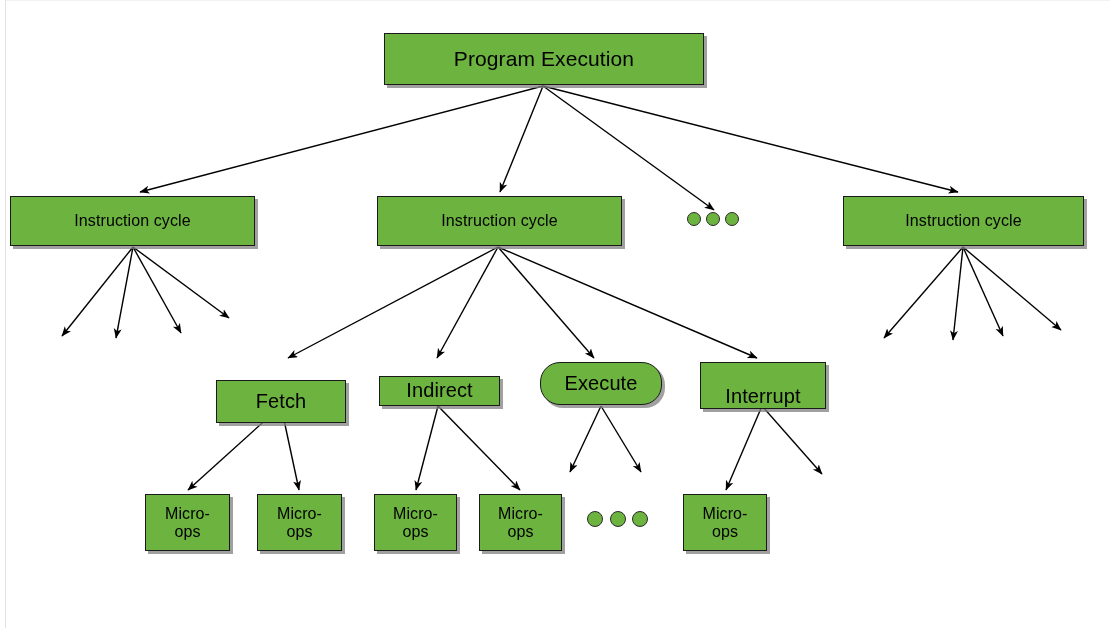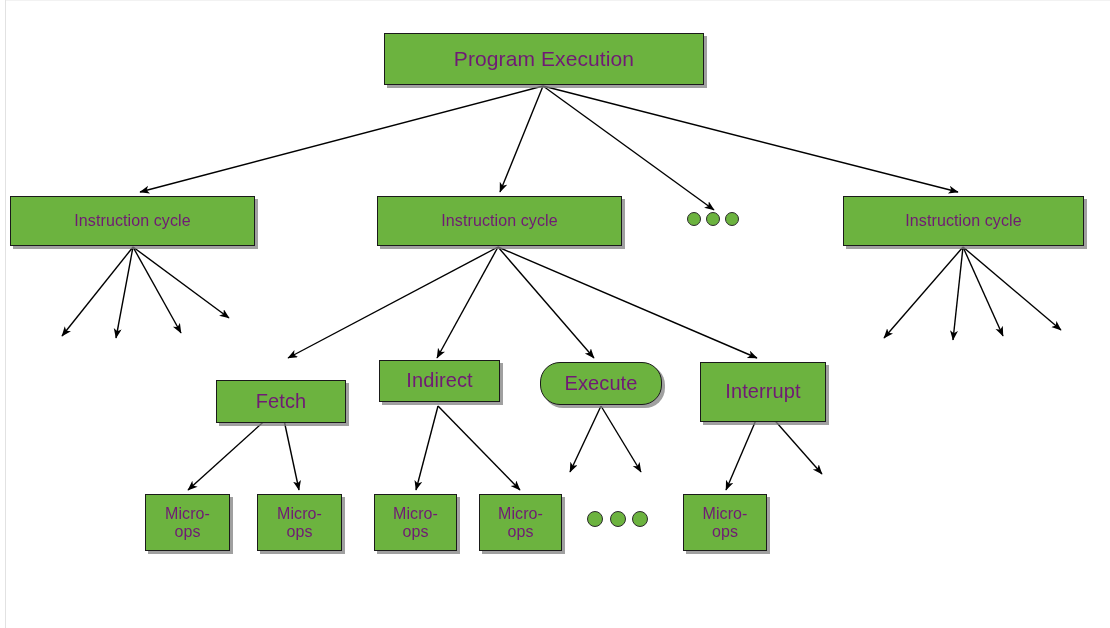--- a/index.html
+++ b/index.html
@@ -38,21 +38,21 @@
     width: 1110px;
     height: 628px;
     pointer-events: none;
   }
   .node {
     position: absolute;
     box-sizing: border-box;
     background: #6CB33F;
     border: 1px solid #1a1a1a;
     box-shadow: 3px 3px 0 0 rgba(128,128,128,0.75);
-    color: #701a75;
+    color: #000000;
     display: flex;
     align-items: center;
     justify-content: center;
     text-align: center;
     line-height: 1.08;
     white-space: pre-line;
     letter-spacing: 0.1px;
   }
   .node.lvl0 { font-size: 21px; }
   .node.lvl1 { font-size: 16px; }
@@ -107,23 +107,23 @@
         <line x1="762" y1="406" x2="822" y2="474" marker-end="url(#ah)"></line>
       </g>
   </svg>
 
   <div id="node-layer">
       <div class="node lvl0" style="left: 384px; top: 33px; width: 320px; height: 52px;"><span>Program Execution</span></div>
       <div class="node lvl1" style="left: 10px; top: 196px; width: 245px; height: 50px;"><span>Instruction cycle</span></div>
       <div class="node lvl1" style="left: 377px; top: 196px; width: 245px; height: 50px;"><span>Instruction cycle</span></div>
       <div class="node lvl1" style="left: 843px; top: 196px; width: 241px; height: 50px;"><span>Instruction cycle</span></div>
       <div class="node lvl2" style="left: 216px; top: 362px; width: 130px; height: 43px; margin-top: 18px;"><span>Fetch</span></div>
-      <div class="node lvl2" style="left: 379px; top: 360px; width: 121px; height: 42px;"><span>Indirect</span></div>
+      <div class="node lvl2" style="left: 379px; top: 376px; width: 121px; height: 30px;"><span>Indirect</span></div>
       <div class="node lvl2" style="left: 540px; top: 362px; width: 122px; height: 43px; border-radius: 20px;"><span>Execute</span></div>
-      <div class="node lvl2" style="left: 700px; top: 362px; width: 126px; height: 60px;"><span>Interrupt</span></div>
+      <div class="node lvl2" style="left: 700px; top: 362px; width: 126px; height: 47px; align-items: flex-end;"><span>Interrupt</span></div>
       <div class="node lvl3" style="left: 145px; top: 494px; width: 85px; height: 57px;"><span>Micro-
 ops</span></div>
       <div class="node lvl3" style="left: 257px; top: 494px; width: 85px; height: 57px;"><span>Micro-
 ops</span></div>
       <div class="node lvl3" style="left: 374px; top: 494px; width: 83px; height: 57px;"><span>Micro-
 ops</span></div>
       <div class="node lvl3" style="left: 479px; top: 494px; width: 83px; height: 57px;"><span>Micro-
 ops</span></div>
       <div class="node lvl3" style="left: 683px; top: 494px; width: 84px; height: 57px;"><span>Micro-
 ops</span></div>

